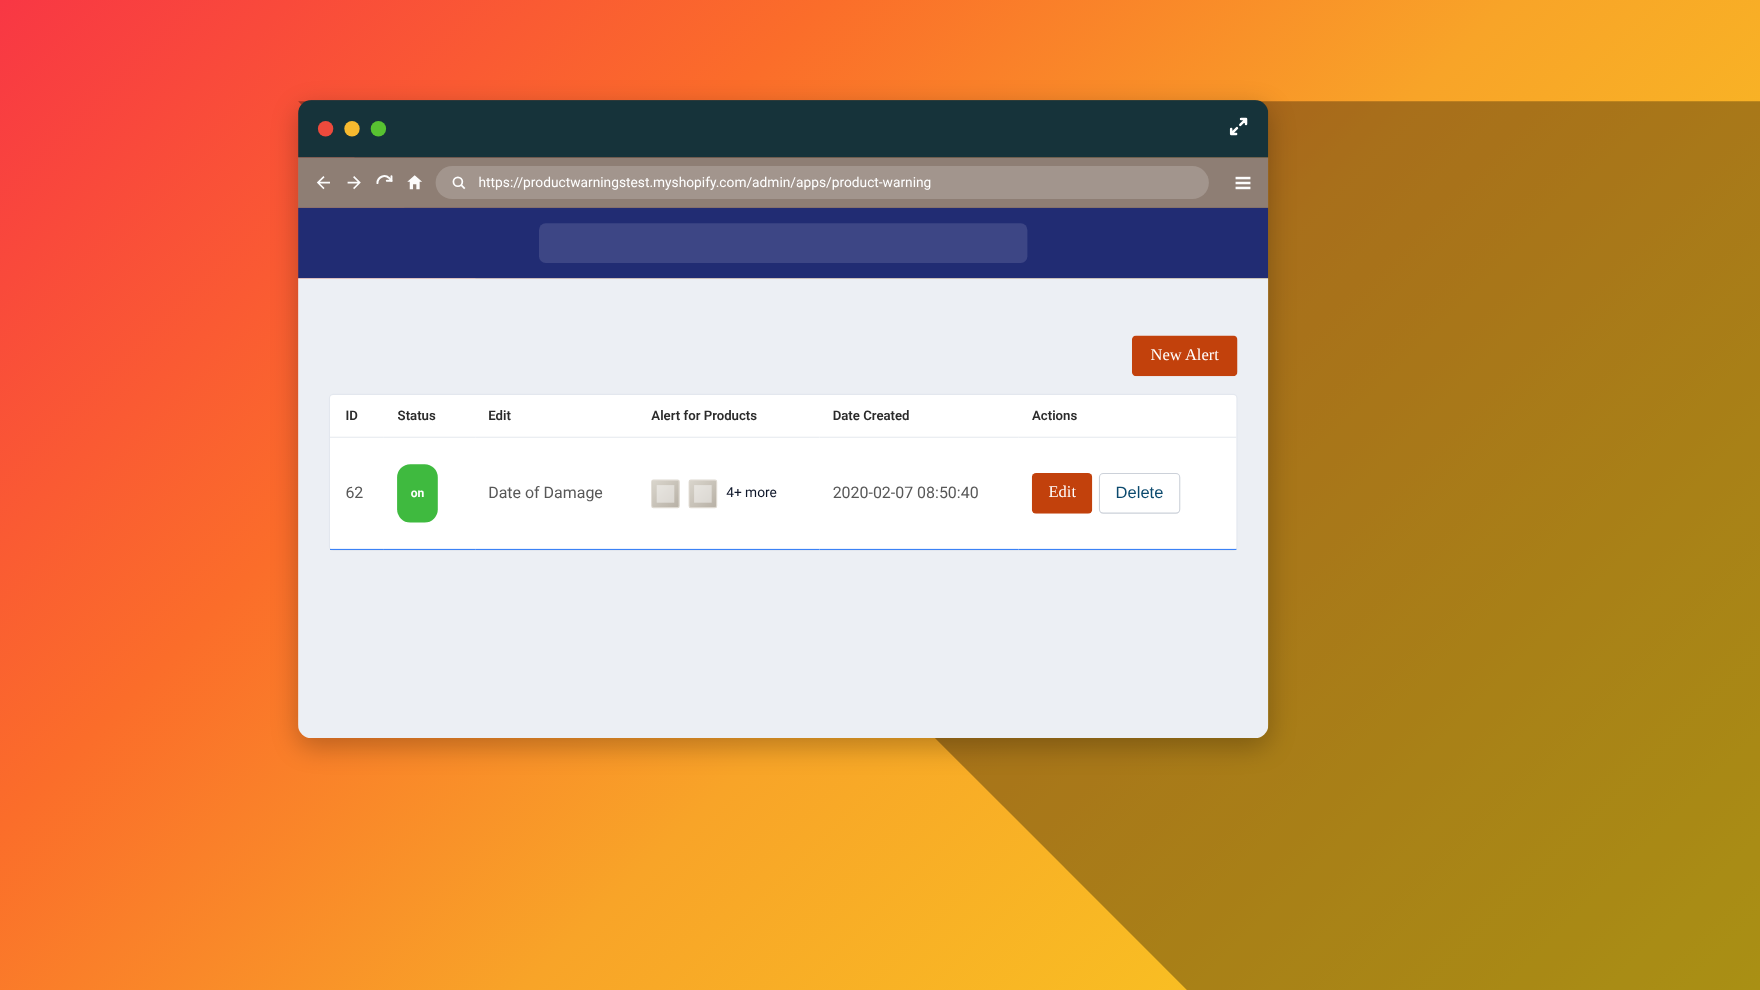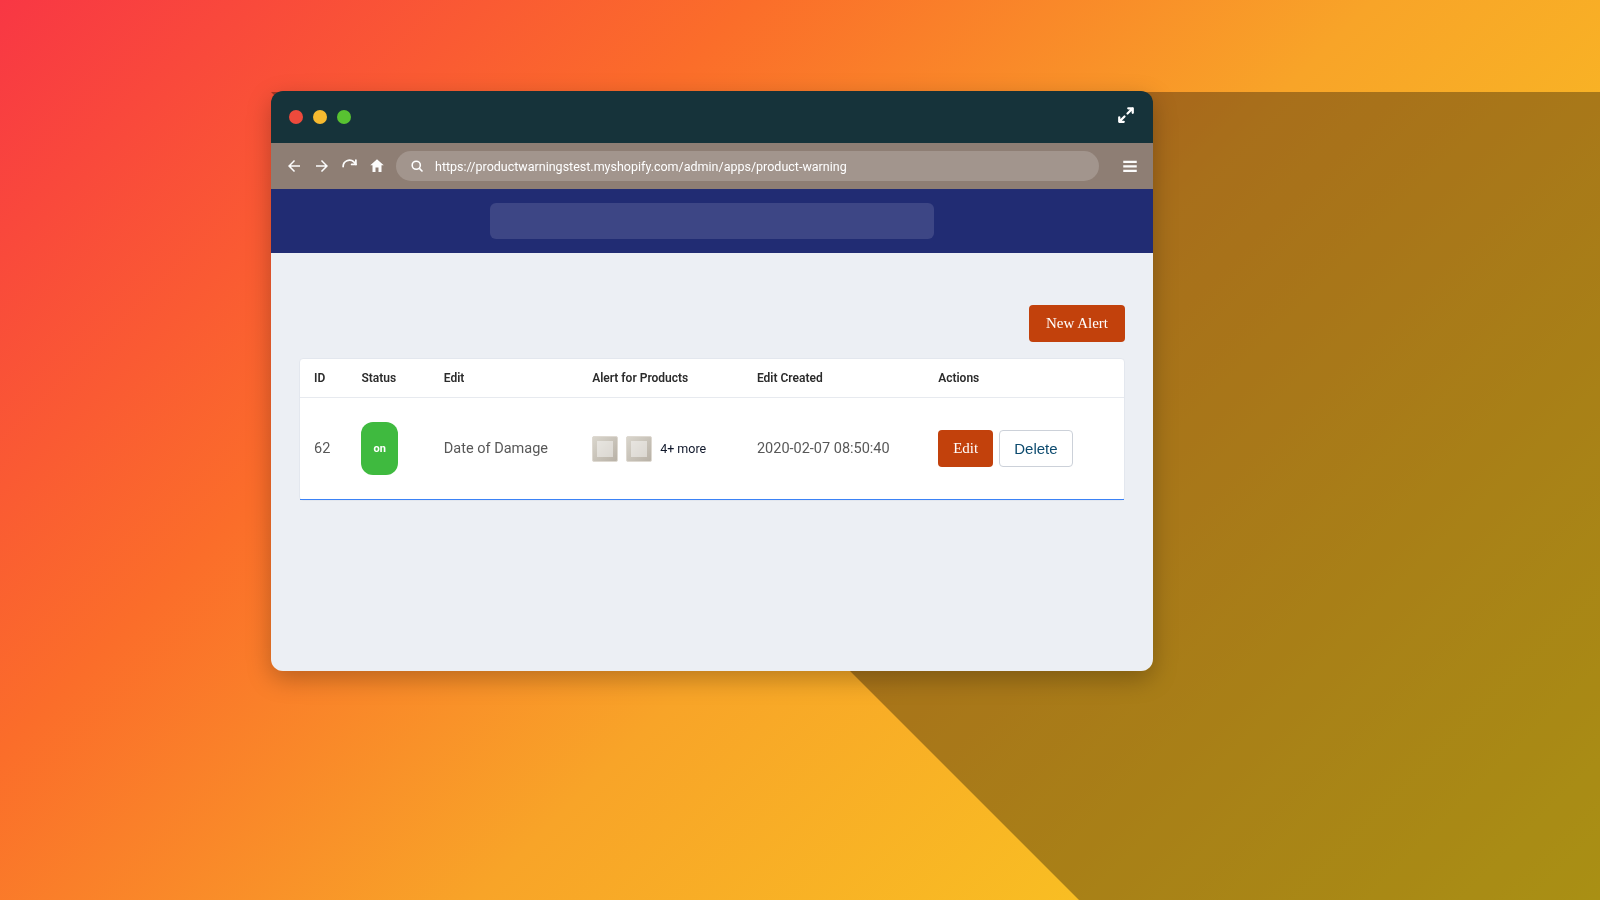--- a/index.html
+++ b/index.html
@@ -244,21 +244,21 @@
     </div>
 
     <div class="card">
       <table>
         <thead>
           <tr>
             <th class="col-id">ID</th>
             <th class="col-status">Status</th>
             <th class="col-title">Edit</th>
             <th class="col-products">Alert for Products</th>
-            <th class="col-date">Edit Created</th>
+            <th class="col-date">Date Created</th>
             <th class="col-actions">Actions</th>
           </tr>
         </thead>
         <tbody>
           <tr>
             <td>62</td>
             <td>
               <span class="pill">on</span>
             </td>
             <td>Date of Damage</td>

